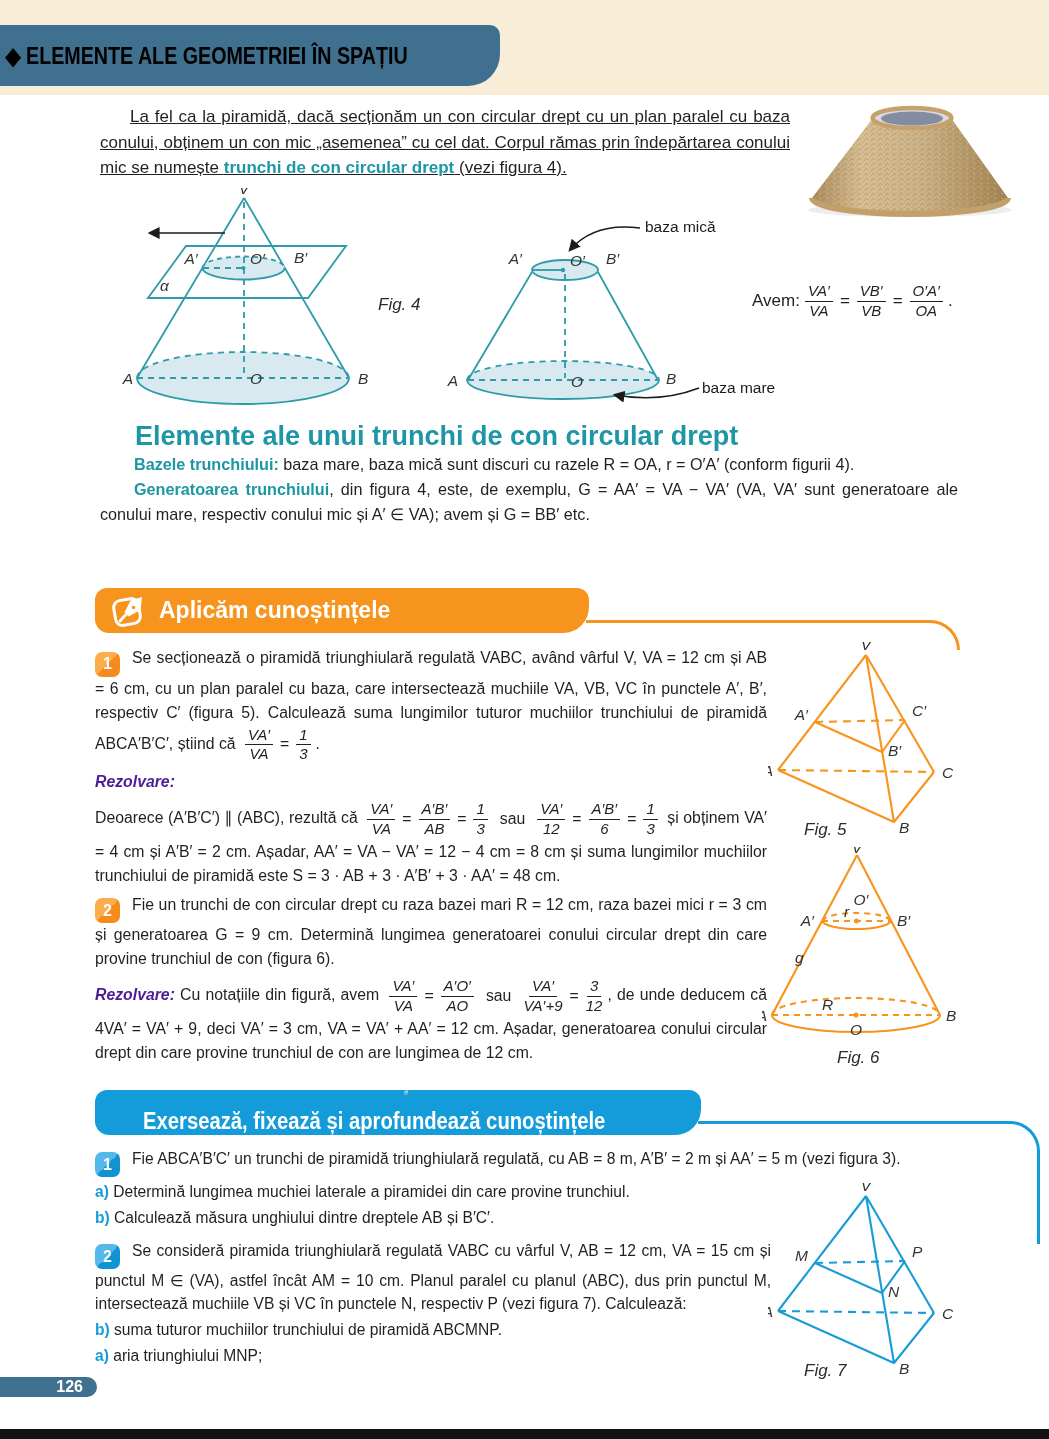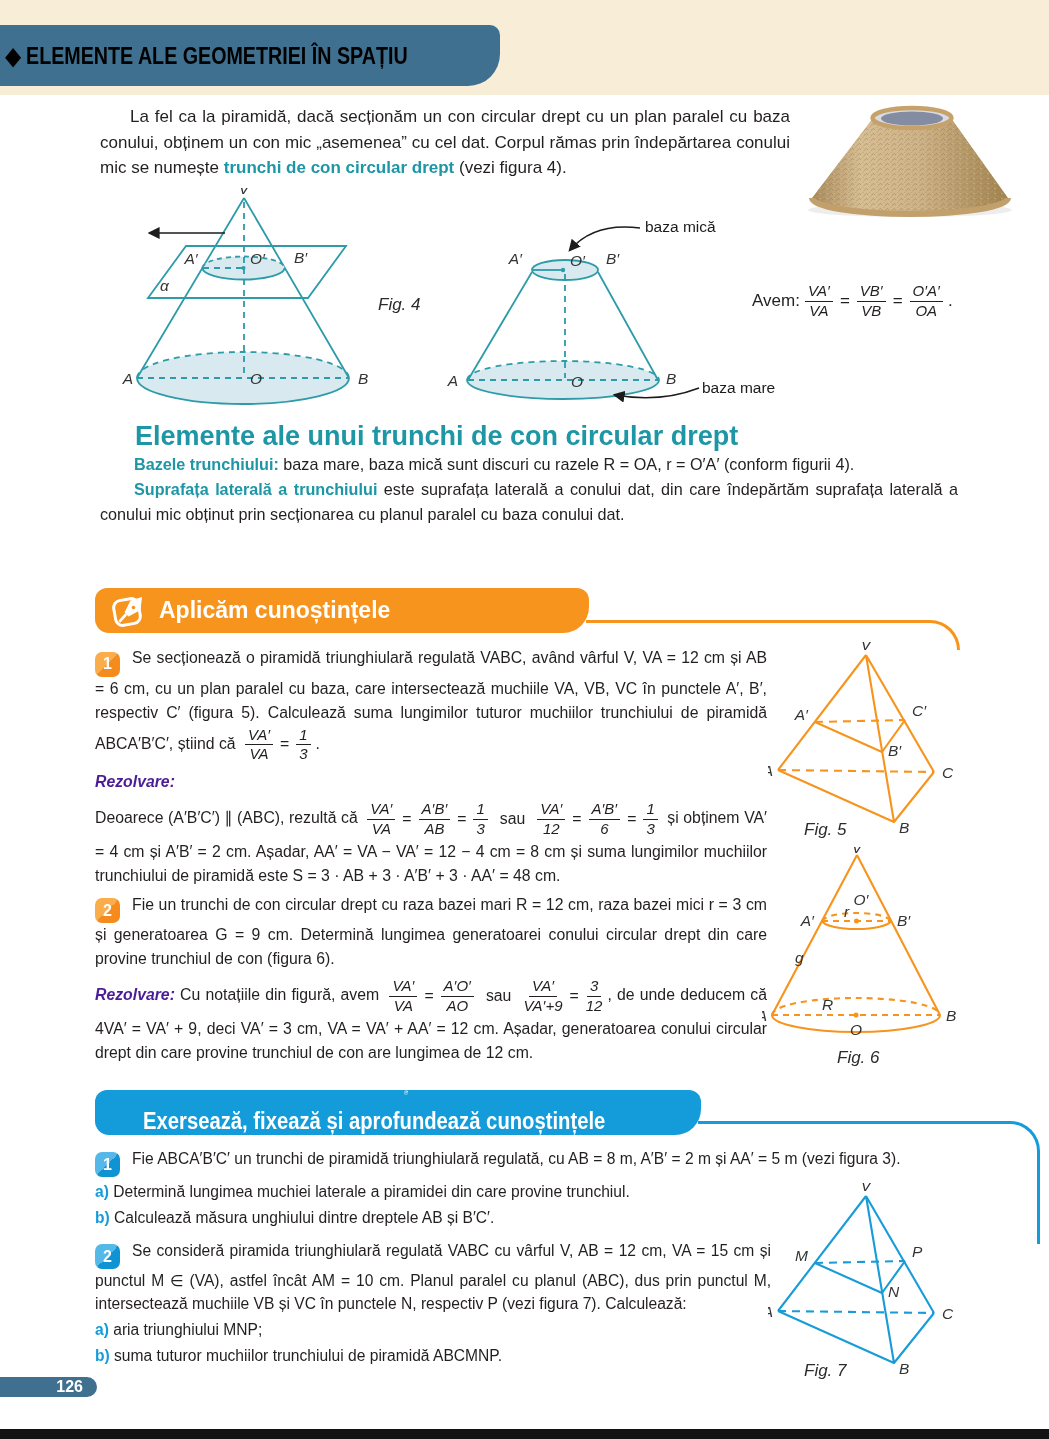--- a/index.html
+++ b/index.html
@@ -10,21 +10,21 @@
   
   .topband{position:absolute;left:0;top:0;width:1049px;height:95px;background:#f8eed8;}
   .chapter{
     position:absolute;left:0;top:25px;width:500px;height:61px;background:#40708f;
     border-radius:0 10px 32px 0;display:flex;align-items:center;padding-left:90px;
     box-sizing:border-box;color:#000000;font-weight:bold;font-size:24px;justify-content:flex-end;
   }
   .condensed{display:inline-block;transform:scaleX(.82);transform-origin:0 50%;white-space:nowrap;}
   
   .intro{position:absolute;left:100px;top:104px;width:690px;font-size:17px;line-height:25.5px;
-    text-align:justify;text-indent:30px;margin:0;}
+    text-align:justify;text-indent:30px;margin:0;text-decoration:underline;}
   .teal-b{color:#1d96a5;font-weight:bold;}
   
   .figsvg{position:absolute;}
   svg text{font-family:"Liberation Sans",sans-serif;font-style:italic;font-size:15.5px;fill:#333;}
   svg text.plain{font-style:normal;fill:#1c1c1c;}
   svg text.cap{font-size:17px;fill:#2b2b2b;}
   
   .avem{position:absolute;left:752px;top:281px;width:300px;display:flex;align-items:center;
     font-size:17px;}
   .frac{display:inline-flex;flex-direction:column;align-items:center;vertical-align:middle;
@@ -168,21 +168,21 @@
   <span class="frac">
       <span class="num">O′A′</span>
       <span class="den">OA</span>
     </span>
   <span>.</span>
 </div>
 
 <h2 class="h-elements">Elemente ale unui trunchi de con circular drept</h2>
 <div class="elements">
   <p><span class="teal-b">Bazele trunchiului:</span><span> baza mare, baza mică sunt discuri cu razele R = OA, r = O′A′ (conform figurii 4).</span></p>
-  <p><span class="teal-b">Suprafața laterală a trunchiului</span><span> este suprafața laterală a conului dat, din care îndepărtăm suprafața laterală a conului mic obținut prin secționarea cu planul paralel cu baza conului dat.</span></p>
+  <p><span class="teal-b">Generatoarea trunchiului</span><span>, din figura 4, este, de exemplu, G = AA′ = VA − VA′ (VA, VA′ sunt generatoare ale conului mare, respectiv conului mic și A′ ∈ VA); avem și G = BB′ etc.</span></p>
 </div>
 
 <div class="banner orange">
   <svg width="36" height="36" viewBox="0 0 36 36">
     <rect x="4.5" y="6.5" width="25" height="25" rx="7" fill="none" stroke="#fff" stroke-width="3" transform="rotate(-10 17 19)"></rect>
     <path d="M32 4 L20.5 7.5 L14.5 19.5 L18.5 23.5 L30.5 17 Z" fill="#fff"></path>
     <circle cx="23.5" cy="14.5" r="1.8" fill="#f7941d"></circle>
     <path d="M15.5 22 L10 28" stroke="#fff" stroke-width="2.6" stroke-linecap="round"></path>
   </svg>
   <span>Aplicăm cunoștințele</span>
@@ -282,22 +282,22 @@
   </svg>
   <span class="bscale">Exersează, fixează și aprofundează cunoștințele</span>
 </div>
 <div class="rule bl"></div>
 
 <div class="ex-col">
   <p><span class="nbadge bl">1</span><span>Fie ABCA′B′C′ un trunchi de piramidă triunghiulară regulată, cu AB = 8 m, A′B′ = 2 m și AA′ = 5 m (vezi figura 3).</span></p>
   <p class="ex-sub"><span class="blue-b">a)</span><span> Determină lungimea muchiei laterale a piramidei din care provine trunchiul.</span></p>
   <p class="ex-sub"><span class="blue-b">b)</span><span> Calculează măsura unghiului dintre dreptele AB și B′C′.</span></p>
   <p class="ex2w mt"><span class="nbadge bl">2</span><span>Se consideră piramida triunghiulară regulată VABC cu vârful V, AB = 12 cm, VA = 15 cm și punctul M ∈ (VA), astfel încât AM = 10 cm. Planul paralel cu planul (ABC), dus prin punctul M, intersectează muchiile VB și VC în punctele N, respectiv P (vezi figura 7). Calculează:</span></p>
+  <p class="ex-sub"><span class="blue-b">b)</span><span> suma tuturor muchiilor trunchiului de piramidă ABCMNP.</span></p>
   <p class="ex-sub"><span class="blue-b">a)</span><span> aria triunghiului MNP;</span></p>
-  <p class="ex-sub"><span class="blue-b">b)</span><span> suma tuturor muchiilor trunchiului de piramidă ABCMNP.</span></p>
 </div>
 
 <svg class="figsvg" style="left:768px;top:1183px" width="235" height="210" viewBox="0 0 235 210">
   <g stroke="#189cd8" stroke-width="2.1" fill="none" stroke-linejoin="round">
     <path d="M98 13 L10 128 M98 13 L166 130 M98 13 L126 180 M10 128 L126 180 L166 130"></path>
     <path d="M47 80 L114 110 L137 78"></path>
     <path d="M10 128 L166 130 M47 80 L137 78" stroke-dasharray="8 6"></path>
   </g>
   <text x="98" y="8" text-anchor="middle">V</text>
   <text x="40" y="78" text-anchor="end">M</text>

